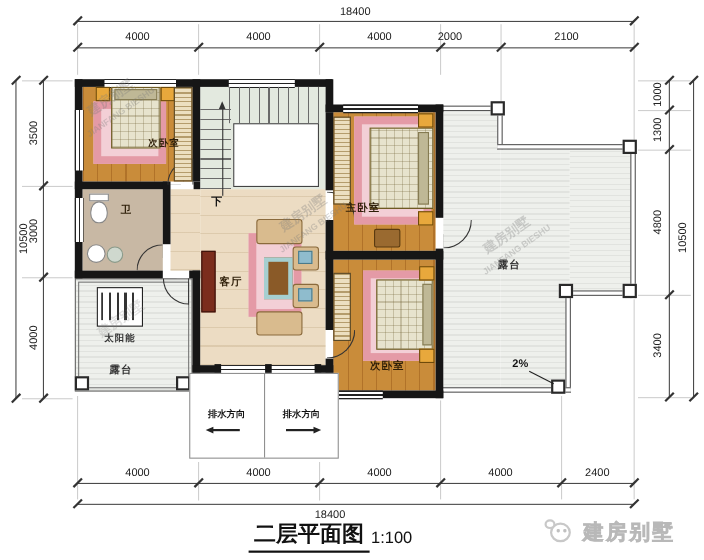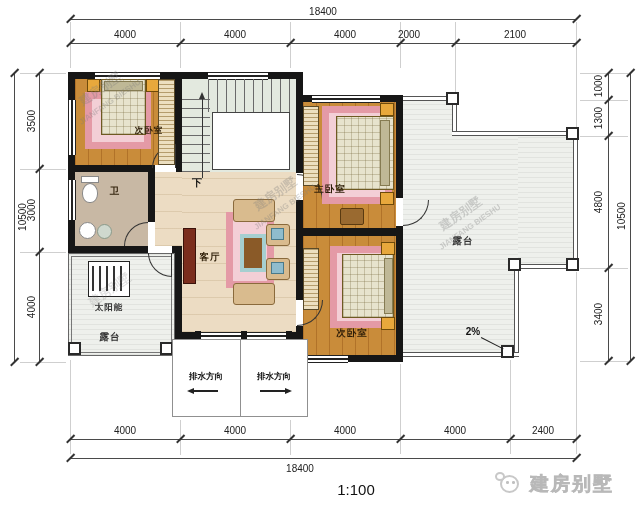--- a/index.html
+++ b/index.html
@@ -314,20 +314,21 @@
   <div class="wm" style="left:280px;top:200px;">
     <span>建房别墅</span><br><span style="font-size:8px;">JIANFANG BIESHU</span>
   </div>
   <div class="wm" style="left:465px;top:220px;">
     <span>建房别墅</span><br><span style="font-size:8px;">JIANFANG BIESHU</span>
   </div>
   <div class="wm" style="left:110px;top:290px;opacity:.7;">
     <span>建房别墅</span>
   </div>
 
+  <div class="title-main" style="left:281px;top:487px;">二层平面图</div>
   <div class="title-scale" style="left:356px;top:489px;">1:100</div>
   <div class="abs" style="left:495px;top:472px;width:26px;height:24px;">
     <div class="abs" style="left:5px;top:3px;width:19px;height:18px;border:2px solid #c8c8c8;border-radius:50%;background:#fff;box-sizing:border-box;"></div>
     <div class="abs" style="left:0;top:0;width:10px;height:9px;border:2px solid #c8c8c8;border-radius:50%;background:#fff;box-sizing:border-box;"></div>
     <div class="abs" style="left:11px;top:9px;width:2.5px;height:2.5px;background:#c0c0c0;border-radius:50%;"></div>
     <div class="abs" style="left:17px;top:9px;width:2.5px;height:2.5px;background:#c0c0c0;border-radius:50%;"></div>
   </div>
   <div class="logo-text" style="left:572px;top:484px;">建房别墅</div>
 
 </div>

